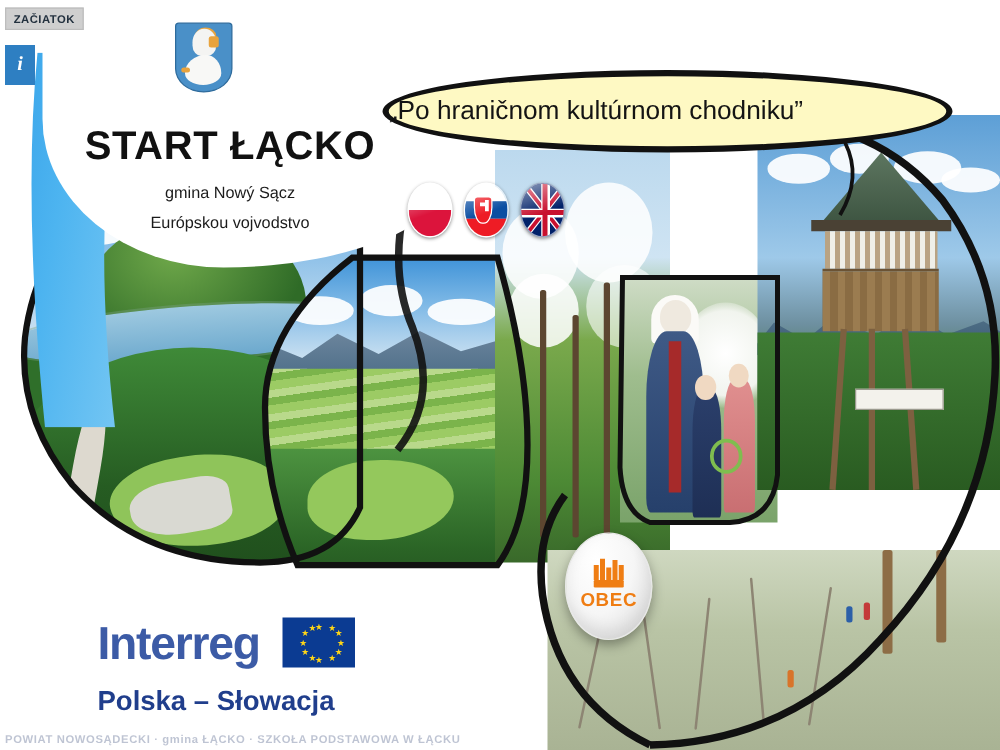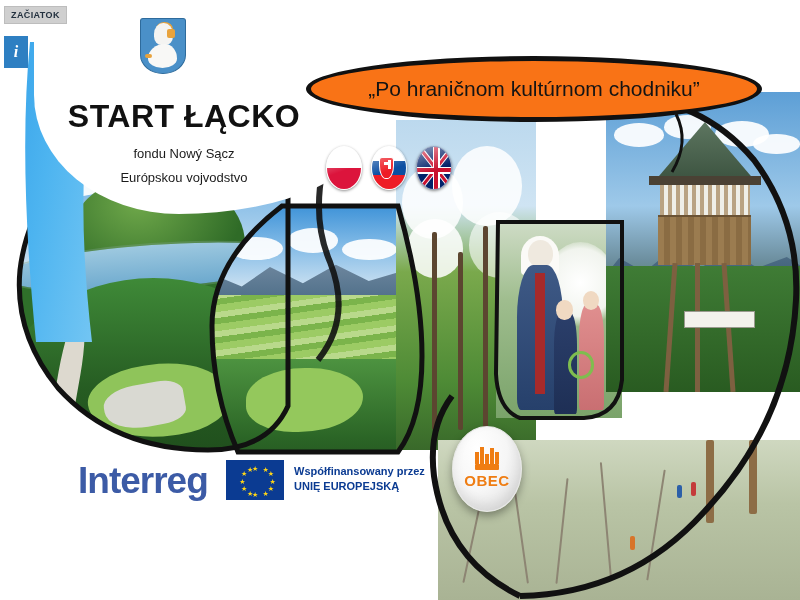--- a/index.html
+++ b/index.html
@@ -207,23 +207,23 @@
   #municipality-sub1,#municipality-sub2{
     position:absolute;left:34px;width:300px;text-align:center;
     font-size:13px;color:#1b1b1b;
   }
   #municipality-sub1{top:146px;}
   #municipality-sub2{top:170px;}
 
   
   #title-bubble{
     position:absolute;left:306px;top:56px;width:456px;height:66px;
-    background:#f97316;border:5px solid #111111;
+    background:#fef9c3;border:5px solid #111111;
     border-radius:50%/50%;
-    display:flex;align-items:center;justify-content:center;
+    display:flex;align-items:center;
     box-sizing:border-box;
   }
   #title-text{
     font-size:21px;color:#141414;white-space:nowrap;
     font-family:"Liberation Sans", sans-serif;
   }
 
   
   #language-switcher{position:absolute;left:326px;top:146px;display:flex;gap:9px;}
   .flag{
@@ -264,21 +264,21 @@
   }
   #start-icon{width:26px;height:20px;position:relative;}
   #start-icon .sp{position:absolute;bottom:6px;width:4px;background:#ef7d13;}
   #start-icon .base{position:absolute;bottom:0;left:1px;width:24px;height:6px;background:#ef7d13;border-radius:1px;}
   #start-label{
     color:#ef7d13;font-size:15px;font-weight:bold;letter-spacing:.5px;
     font-family:"Liberation Sans", sans-serif;
   }
 
   
-  #interreg-block{position:absolute;left:78px;top:456px;width:340px;height:100px;}
+  #interreg-block{position:absolute;left:78px;top:490px;width:340px;height:100px;}
   #interreg-wordmark{
     position:absolute;left:0;top:4px;font-size:37px;font-weight:bold;color:#3c5ba6;
     letter-spacing:-1px;font-family:"Liberation Sans", sans-serif;
   }
   #eu-flag{
     position:absolute;left:148px;top:4px;width:58px;height:40px;background:#0b3b92;
   }
   #eu-flag .star{position:absolute;color:#ffd617;font-size:7px;line-height:7px;}
   #eu-cofin{
     position:absolute;left:216px;top:8px;width:150px;
@@ -422,21 +422,21 @@
 
 
   <div id="coat-of-arms">
     <div class="halo"></div>
     <div class="figure"></div>
     <div class="book"></div>
     <div class="goose"></div>
     <div class="beak"></div>
   </div>
   <div id="municipality-name">START ŁĄCKO</div>
-  <div id="municipality-sub1">fondu Nowý Sącz</div>
+  <div id="municipality-sub1">gmina Nowý Sącz</div>
   <div id="municipality-sub2">Európskou vojvodstvo</div>
 
   <div id="title-bubble">
     <span id="title-text">„Po hraničnom kultúrnom chodniku”</span>
   </div>
 
   <div id="language-switcher">
     <div class="flag flag-pl" title="Polski">
       <div class="t"></div>
         <div class="b"></div>
@@ -487,21 +487,19 @@
       <span class="star" style="left:72%;top:62%;">★</span>
       <span class="star" style="left:63%;top:74%;">★</span>
       <span class="star" style="left:50%;top:78%;margin-left:-3px;">★</span>
       <span class="star" style="left:36%;top:74%;">★</span>
       <span class="star" style="left:26%;top:62%;">★</span>
       <span class="star" style="left:23%;top:44%;">★</span>
       <span class="star" style="left:26%;top:26%;">★</span>
       <span class="star" style="left:36%;top:15%;">★</span>
     </div>
 
-    <div id="eu-cofin">
-      <div>Współfinansowany przez</div>
-      <div>UNIĘ EUROPEJSKĄ</div>
-    </div>
-
-  </div>
-
+
+    <div id="interreg-countries">Polska – Słowacja</div>
+  </div>
+
+  <div id="partners-strip">POWIAT NOWOSĄDECKI   ·   gmina ŁĄCKO   ·   SZKOŁA PODSTAWOWA W ŁĄCKU</div>
 
 </div>
 
 </body></html>

